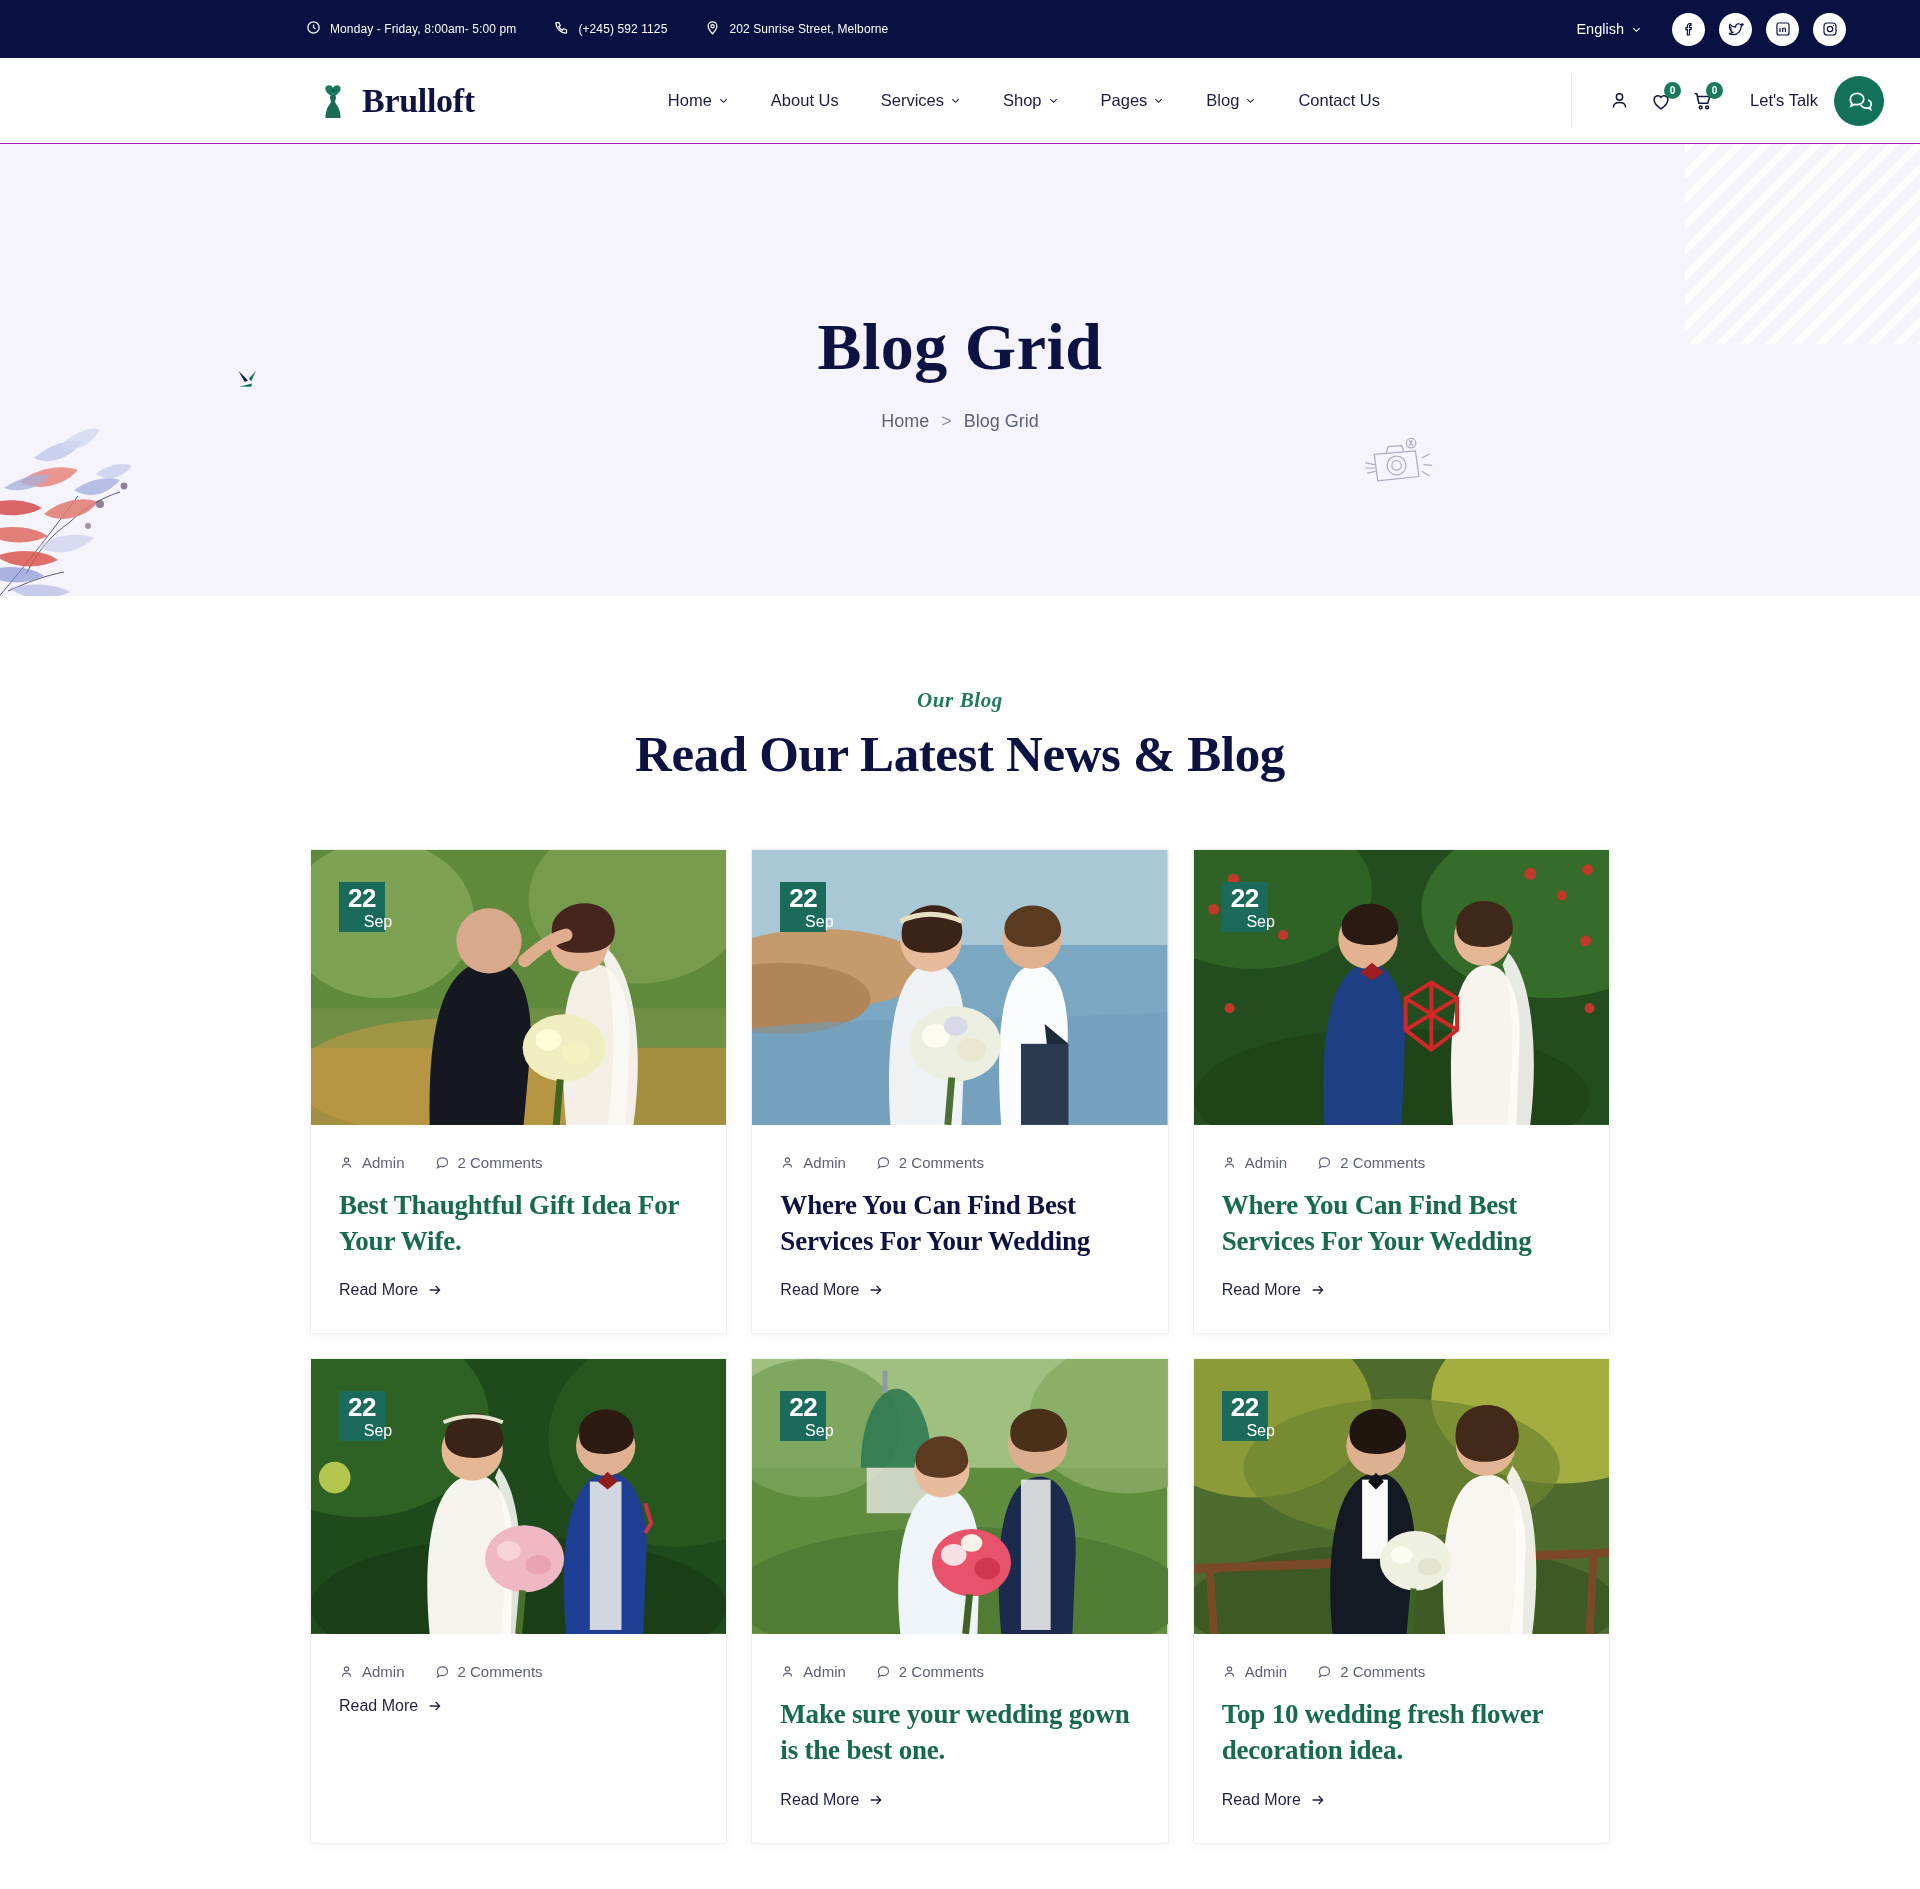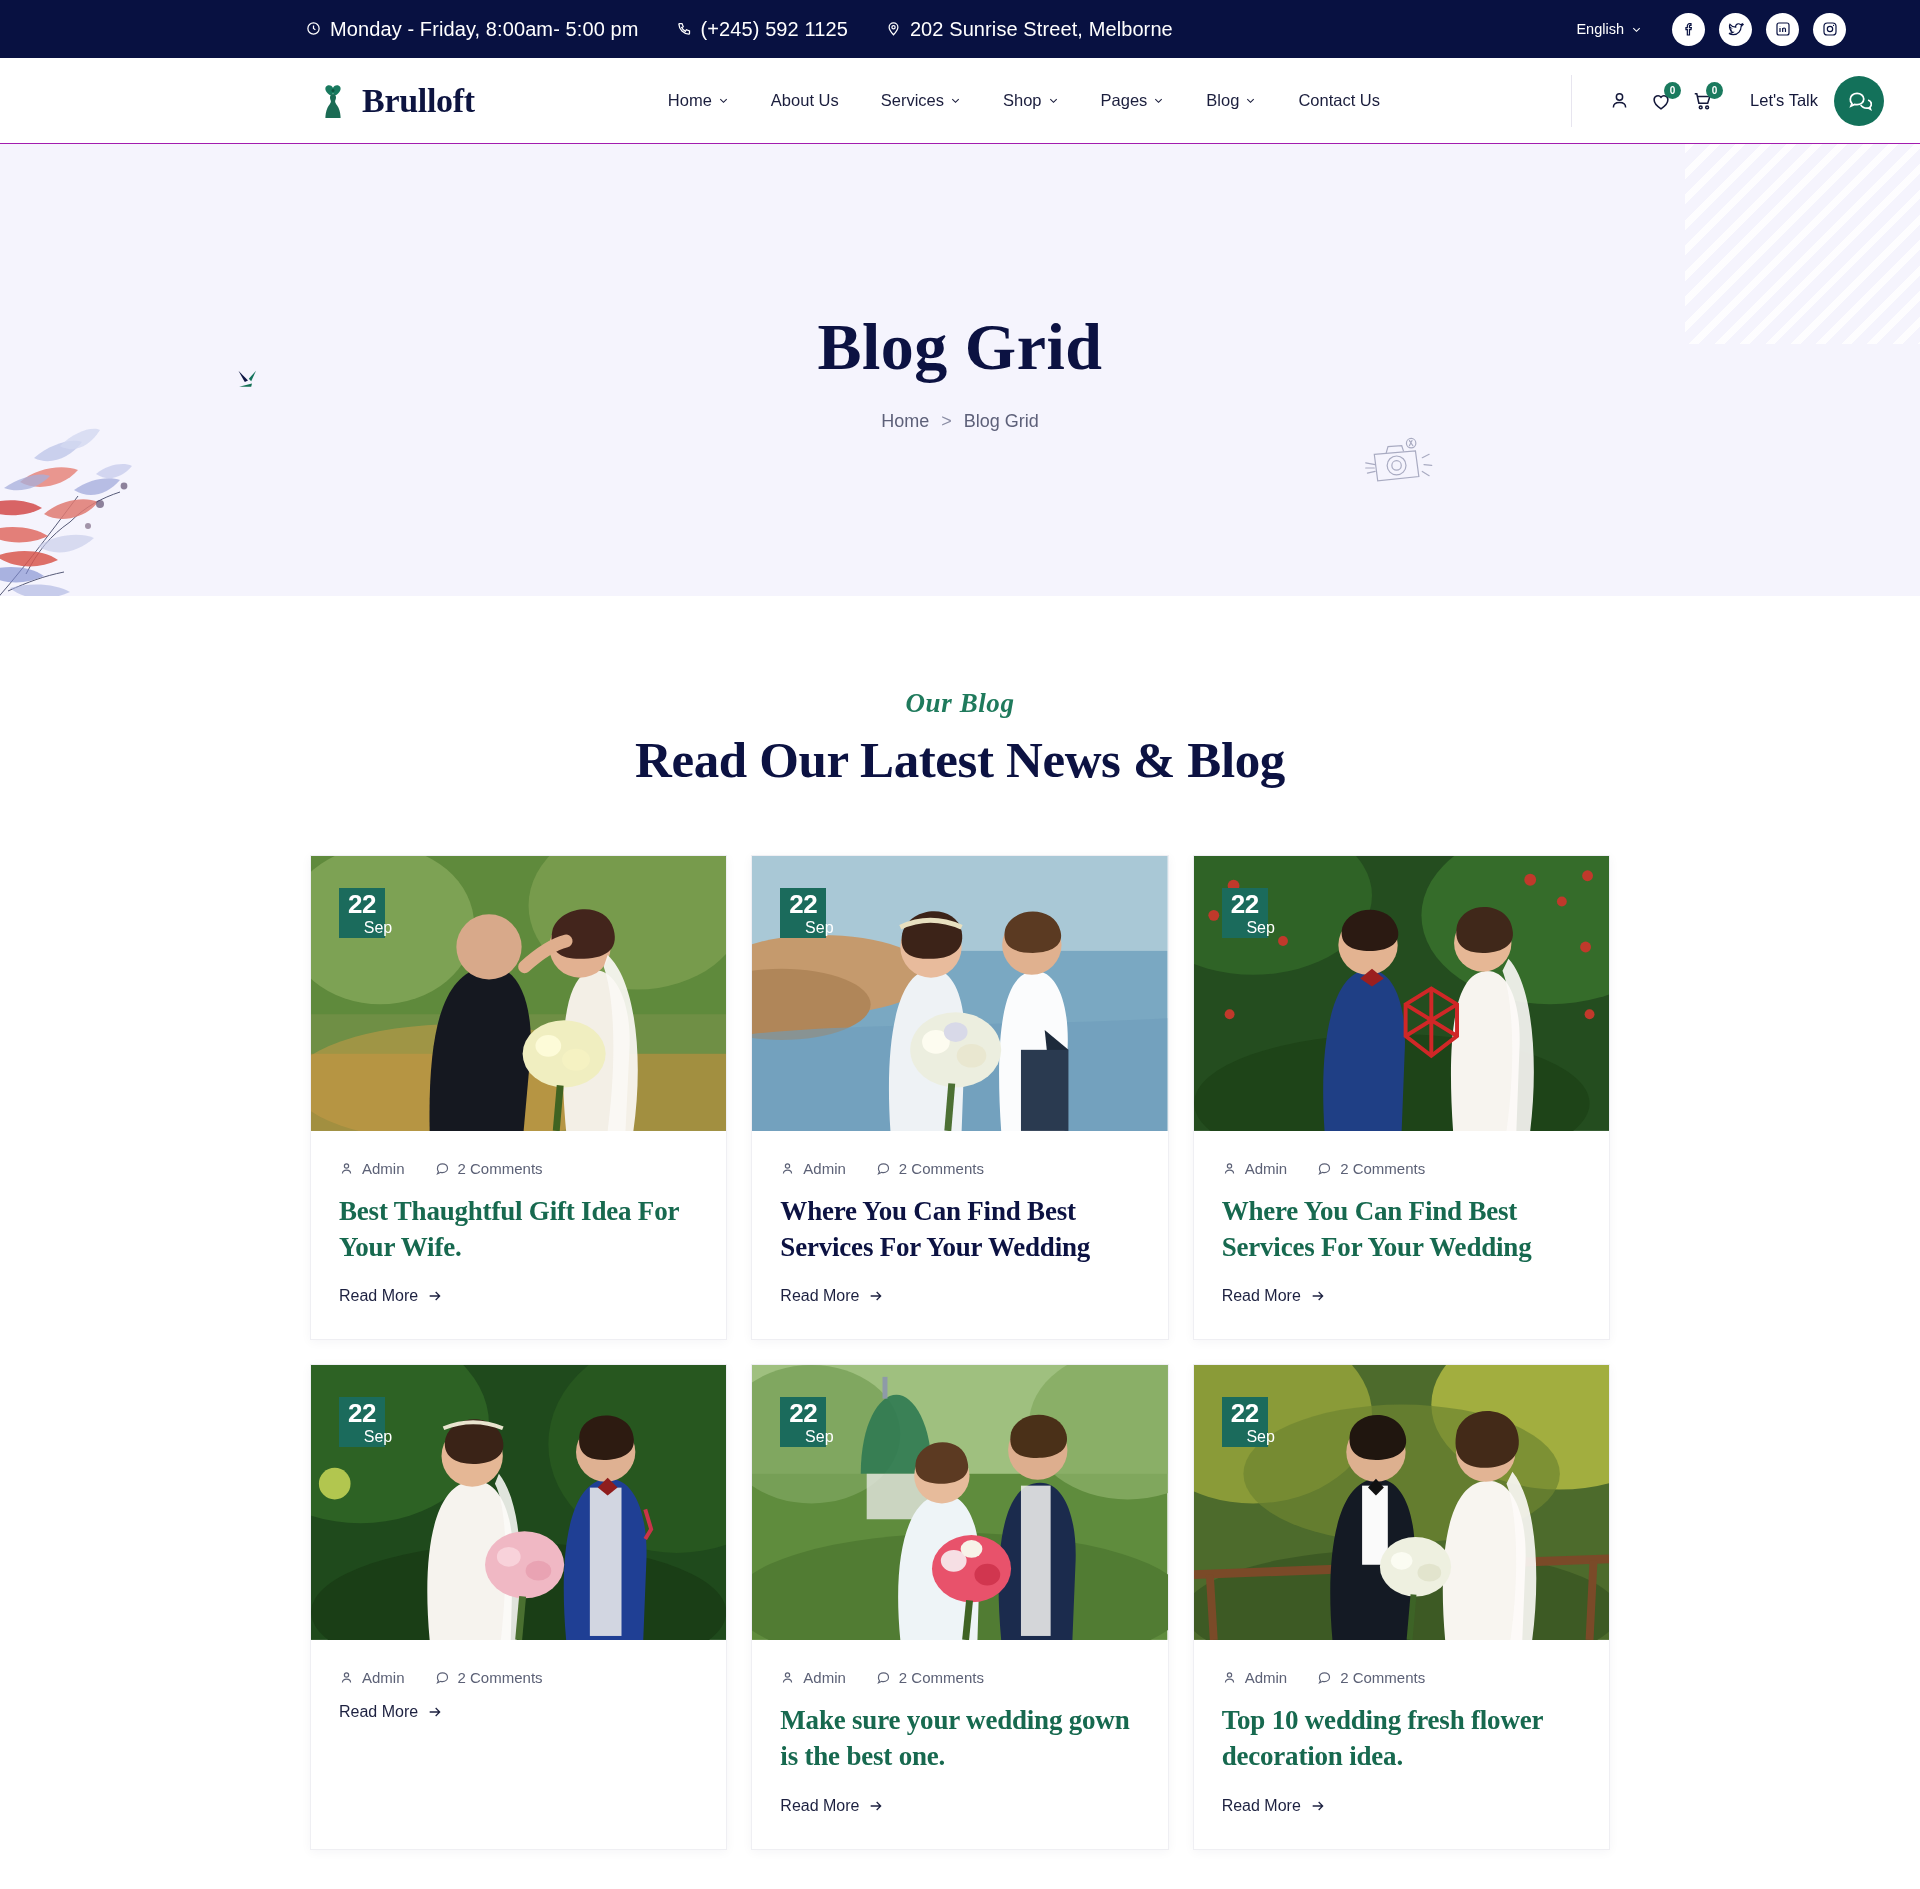--- a/index.html
+++ b/index.html
@@ -23,21 +23,21 @@
     width:100%;
     max-width:1920px;
     margin:0 auto;
     display:flex;
     align-items:center;
     padding:0 36px;
   }
   .tb-left{ display:flex; align-items:center; gap:38px; margin-left:270px;}
   .tb-item{
     display:flex; align-items:center; gap:9px;
-    color:#ffffff; font-size:20px; letter-spacing:.1px; white-space:nowrap;
+    color:#ffffff; font-size:12px; letter-spacing:.1px; white-space:nowrap;
   }
   .tb-item svg{ flex:none; }
   .tb-right{ margin-left:auto; display:flex; align-items:center; gap:14px; }
   .lang{
     color:#ffffff; font-size:14.5px; display:flex; align-items:center; gap:7px;
     margin-right:16px; cursor:pointer;
   }
   .soc{
     width:33px;height:33px;border-radius:50%;background:#ffffff;
     display:flex;align-items:center;justify-content:center;
@@ -105,21 +105,21 @@
   .crumb{ font-size:18px; color:#5d6079; display:flex; gap:12px; align-items:center;}
   .crumb a{ color:#5d6079; text-decoration:none; cursor:pointer;}
   .crumb .sep{ color:#8a8da4; }
   .hero-flower{ position:absolute; left:-22px; bottom:-20px; width:210px; height:230px;}
   .hero-petal{ position:absolute; left:232px; top:222px; width:32px;height:32px;}
   .hero-camera{ position:absolute; left:1355px; top:288px; width:78px;height:60px; opacity:.62;}
 
   
   .blog-sec{ padding:92px 0 78px; background:#fff; }
   .sec-sub{
-    text-align:center; color:#1f7a5c; font-size:27px;
+    text-align:center; color:#1f7a5c; font-size:21px;
     font-family:"Liberation Serif", serif; font-style:italic; font-weight:700;
     letter-spacing:.6px; margin-bottom:12px;
   }
   .sec-title{
     text-align:center; font-family:"Liberation Serif", serif;
     font-size:51px; font-weight:700; color:#0c1242; letter-spacing:-.4px;
     margin-bottom:66px;
   }
   .grid{
     width:1300px; margin:0 auto;

